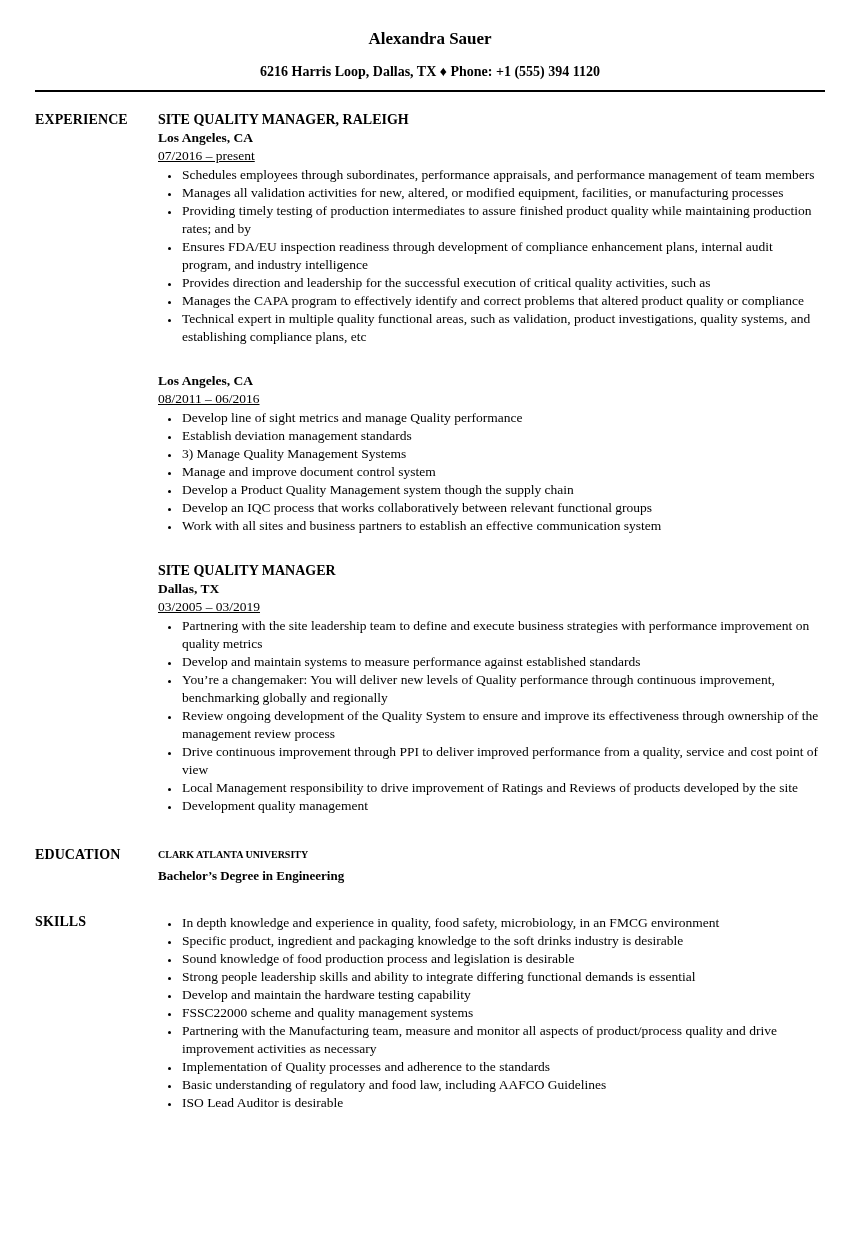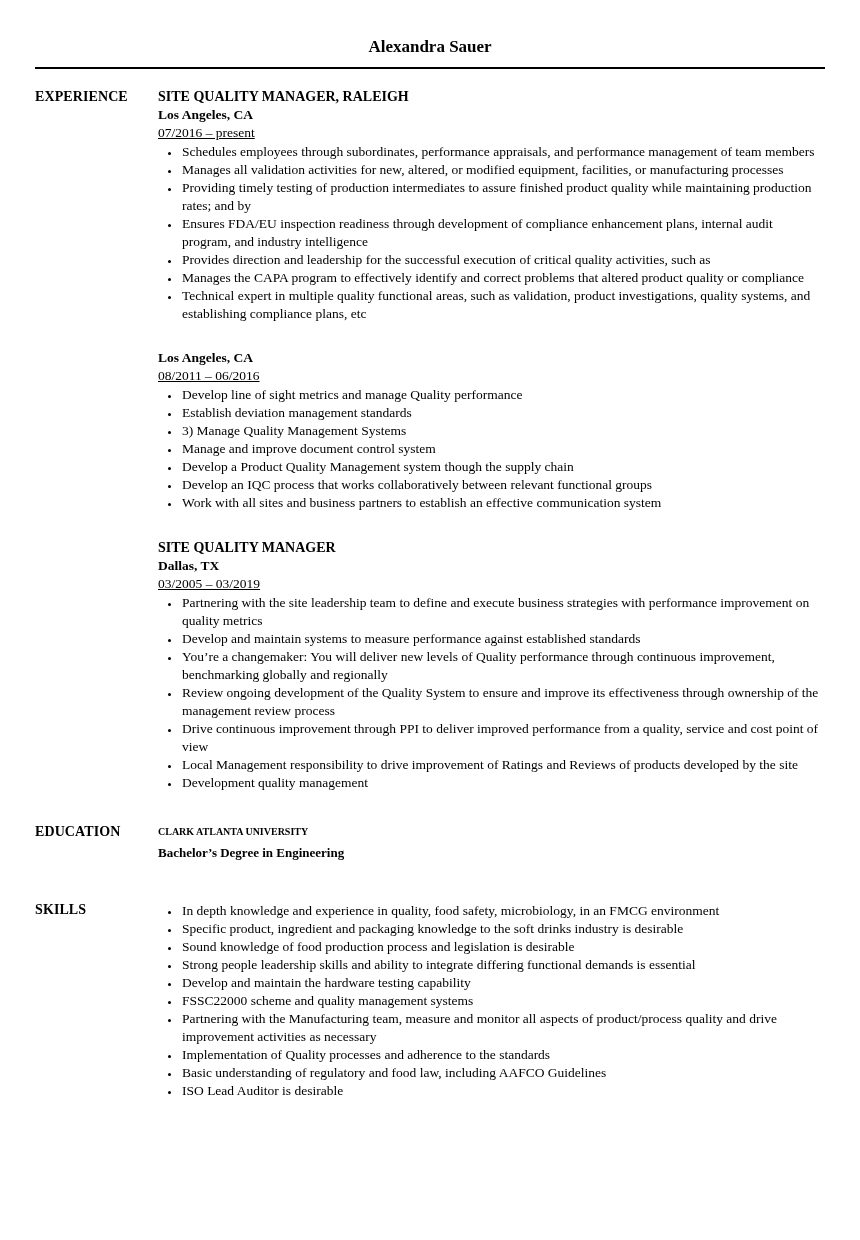--- a/index.html
+++ b/index.html
@@ -16,40 +16,40 @@
     color: #000000;
     font-family: "Liberation Serif", "DejaVu Serif", serif;
     padding: 24px 35px 0 35px;
     overflow: hidden;
   }
   .doc-header { text-align: center; }
   .doc-name {
     font-size: 17px;
     font-weight: bold;
     line-height: 22px;
-    margin-top: 12px;
+    margin-top: 4px;
   }
   .doc-contact {
     font-size: 14px;
     font-weight: bold;
     line-height: 18px;
     margin-top: 13px;
   }
   .doc-rule {
     border: none;
     border-top: 2px solid #000000;
     margin: 9px 0 0 0;
   }
   .section {
     display: flex;
     align-items: flex-start;
   }
   .section-experience { margin-top: 18px; }
   .section-education  { margin-top: 30px; }
-  .section-skills     { margin-top: 38px; }
+  .section-skills     { margin-top: 27px; }
   .section-label {
     width: 123px;
     flex: 0 0 123px;
     font-size: 14px;
     font-weight: bold;
     line-height: 19px;
     letter-spacing: 0.1px;
   }
   .section-content { flex: 1 1 auto; min-width: 0; }
   .job + .job { margin-top: 26px; }
@@ -92,20 +92,21 @@
   }
   .skills-list { margin-top: 1px; }
 </style>
 </head>
 <body>
 
 <div class="page">
 
   <div class="doc-header">
     <div class="doc-name">Alexandra Sauer</div>
+    <div class="doc-contact">6216 Harris Loop, Dallas, TX ♦ Phone: +1 (555) 394 1120</div>
     <hr class="doc-rule">
   </div>
 
   <div class="section section-experience">
     <div class="section-label">EXPERIENCE</div>
     <div class="section-content">
 
       <div class="job">
         <div class="job-title">SITE QUALITY MANAGER, RALEIGH</div>
         <div class="job-location">Los Angeles, CA</div>

